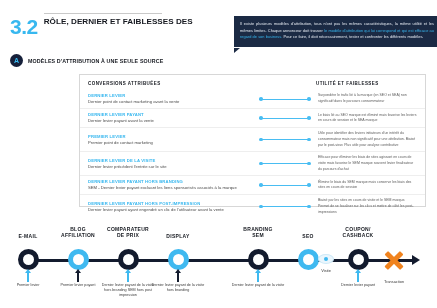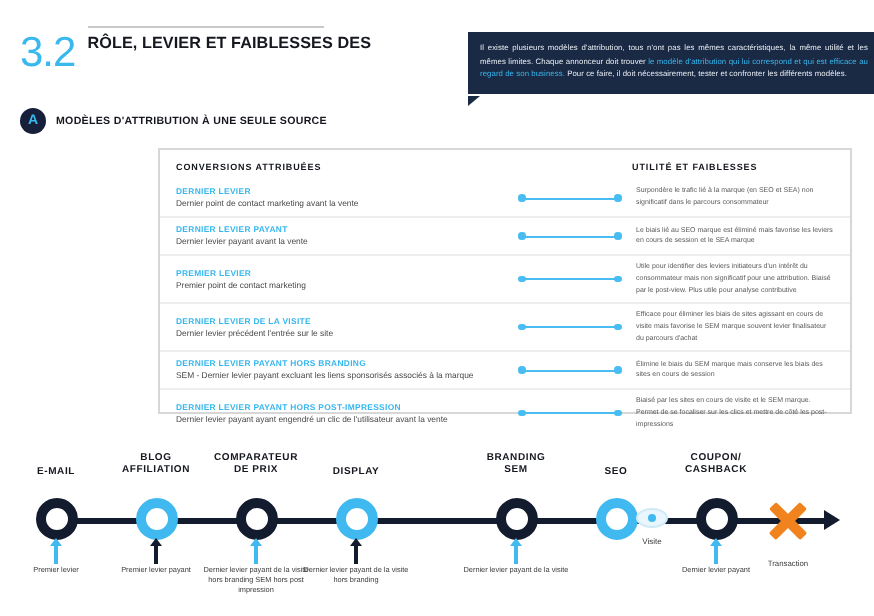--- a/index.html
+++ b/index.html
@@ -6,21 +6,21 @@
   body{
     width:437px;height:308px;overflow:hidden;background:#ffffff;
     font-family:"Liberation Sans",sans-serif;color:#2b2b2b;
     -webkit-font-smoothing:antialiased;
   }
   .page{position:relative;width:437px;height:308px;}
 
   
   .hdr{position:absolute;left:10px;top:12px;display:flex;align-items:flex-start;}
   .hdr-num{
-    font-size:21px;font-weight:400;color:#38b8ef;letter-spacing:-.5px;
+    font-size:21px;font-weight:700;color:#38b8ef;letter-spacing:-.5px;
     line-height:1;margin-right:6px;margin-top:4px;
   }
   .hdr-titlewrap{padding-top:1px;}
   .hdr-rule{width:118px;height:1px;background:#c9c9c9;margin-bottom:3px;}
   .hdr-title{
     font-size:8.1px;font-weight:bold;color:#15181f;line-height:1.18;
     letter-spacing:.05px;
   }
   .hdr-title div{white-space:nowrap;}
 
@@ -124,21 +124,21 @@
 </head>
 <body>
 
 <div class="page">
 
   <div class="hdr">
     <div class="hdr-num">3.2</div>
     <div class="hdr-titlewrap">
       <div class="hdr-rule"></div>
       <div class="hdr-title">
-        <div>RÔLE, LEVIER ET FAIBLESSES DES</div>
+        <div>RÔLE, DERNIER ET FAIBLESSES DES</div>
       </div>
     </div>
   </div>
 
   <div class="callout"><span>Il existe plusieurs modèles d'attribution, tous n'ont pas les mêmes caractéristiques, la même utilité et les mêmes limites. Chaque annonceur doit trouver </span><span class="hl">le modèle d'attribution qui lui correspond et qui est efficace au regard de son business.</span><span> Pour ce faire, il doit nécessairement, tester et confronter les différents modèles.</span></div>
   <div class="callout-tail"></div>
 
   <div class="secA">
     <div class="badgeA">A</div>
     <div class="secA-label">MODÈLES D'ATTRIBUTION À UNE SEULE SOURCE</div>

